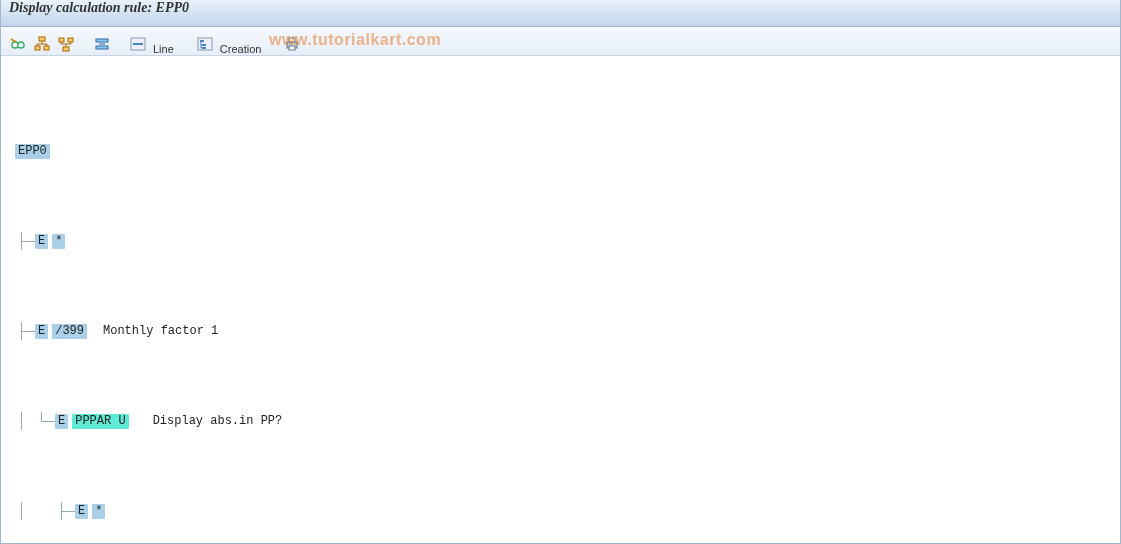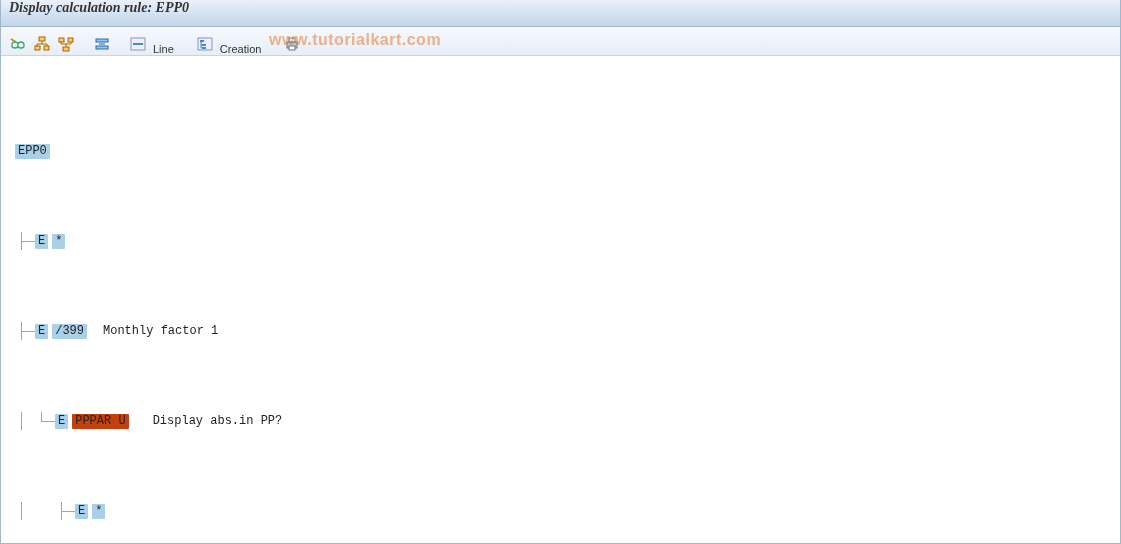--- a/index.html
+++ b/index.html
@@ -13,21 +13,21 @@
   .tlabel{font-size:11px;color:#333;padding:0 6px 0 2px;cursor:pointer}
   .tsep{width:10px}
   .watermark{position:absolute;left:268px;top:4px;font-size:16px;font-weight:bold;color:rgba(229,121,44,0.55);letter-spacing:0.5px;pointer-events:none;font-family:Arial,sans-serif}
   
   .main{padding:14px 10px 10px 14px;height:calc(100% - 54px);overflow:auto;box-sizing:border-box}
   .tree{font-family:"Courier New",monospace;font-size:12px;line-height:18px;color:#222;white-space:pre}
   .row{height:18px;display:flex;align-items:center}
   .chip{display:inline-flex;align-items:center;height:15px;padding:0 3px;border-radius:1px}
   .c-blue{background:#a9d0e8}
   .c-yellow{background:#fff04d}
-  .c-green{background:#c2410c}
+  .c-green{background:#5eead4}
   .plain{background:transparent}
   .gap{display:inline-block}
   
   .conn{display:inline-block;position:relative;width:20px;height:18px;flex:0 0 20px}
   .v::before{content:"";position:absolute;left:6px;top:0;bottom:0;border-left:1px solid #9aa}
   .vt::before{content:"";position:absolute;left:6px;top:0;height:9px;border-left:1px solid #9aa} 
   .h::after{content:"";position:absolute;left:6px;right:0;top:9px;border-top:1px solid #9aa}
   .txt{padding-left:16px}
 </style>
 </head>

